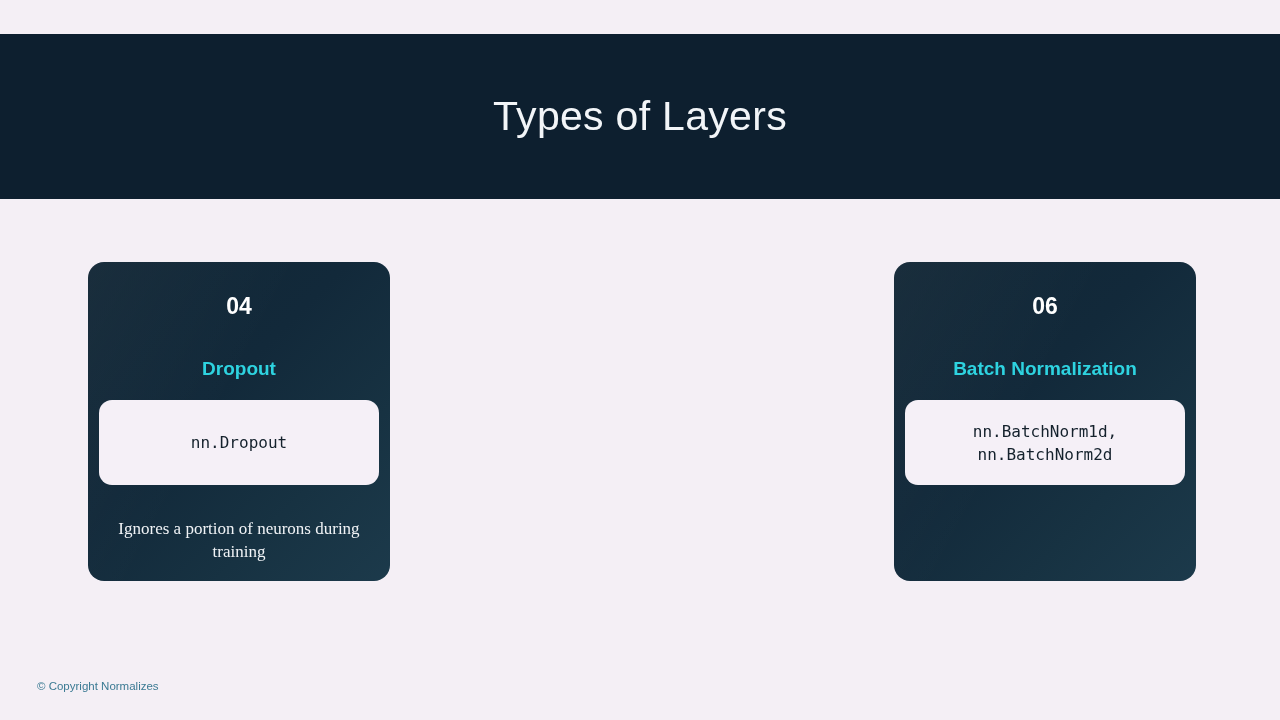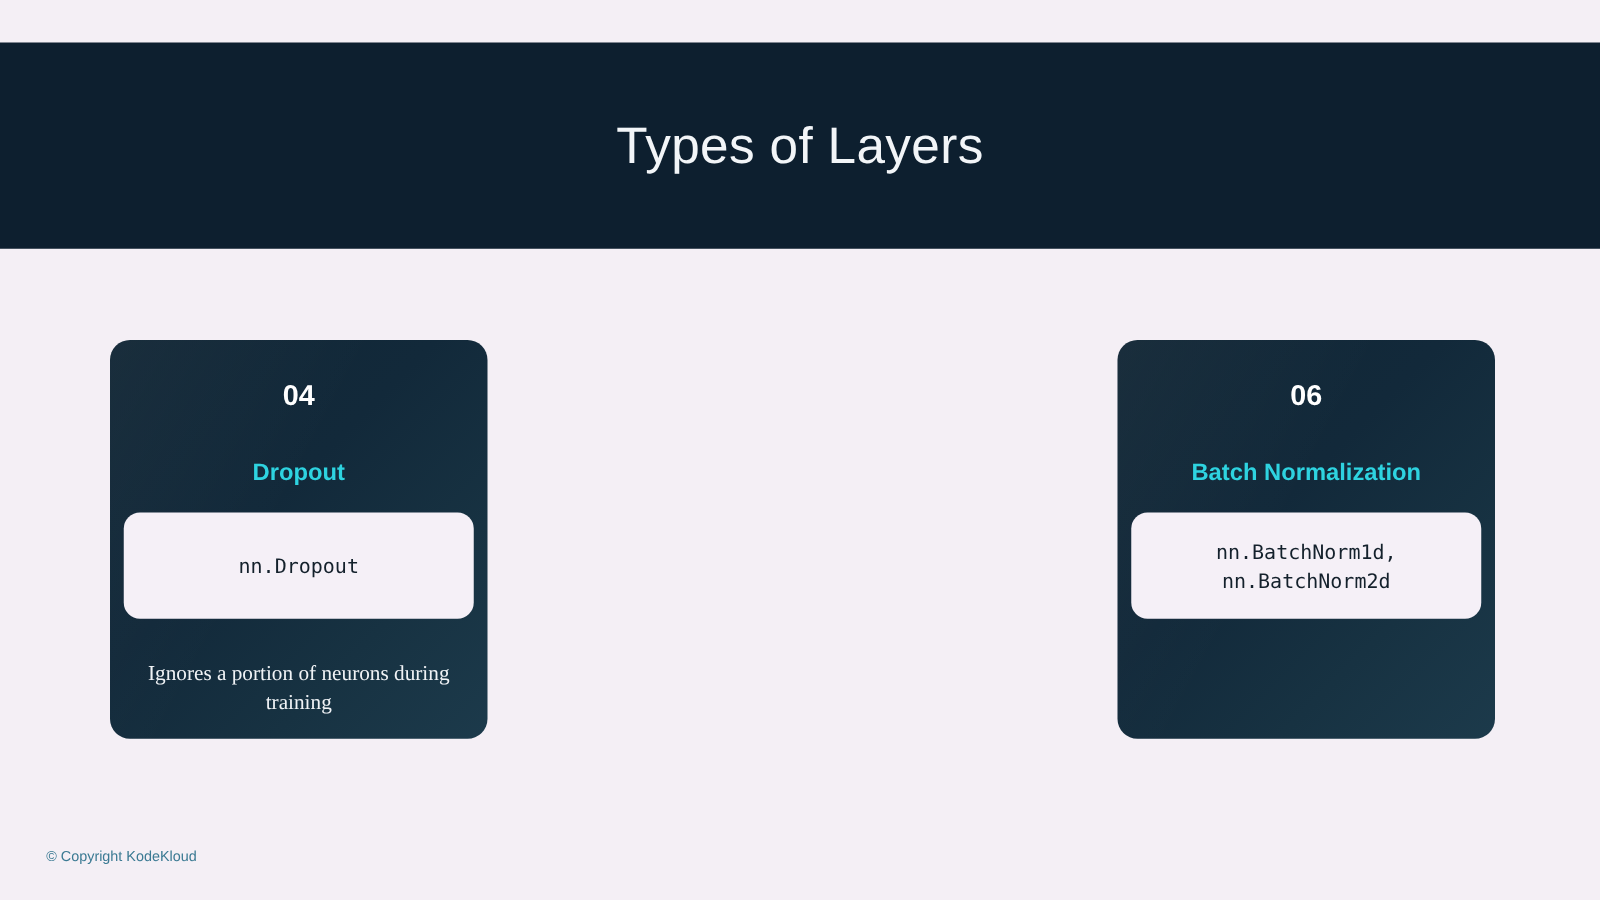--- a/index.html
+++ b/index.html
@@ -34,21 +34,21 @@
     font-size: 41px;
     font-weight: 400;
     letter-spacing: 0.3px;
     line-height: 1;
     text-align: center;
   }
 
   
   .cards-row {
     position: absolute;
-    top: 272px;
+    top: 262px;
     left: 88px;
     width: 1108px;
     height: 319px;
     display: flex;
     justify-content: space-between;
   }
 
   .card {
     width: 302px;
     height: 319px;
@@ -159,13 +159,13 @@
     <div class="card-number">06</div>
     <div class="card-heading">Batch Normalization</div>
     <div class="code-chip">
       <div class="code-text">nn.BatchNorm1d,
 nn.BatchNorm2d</div>
     </div>
   </div>
 
 </div>
 
-<div class="footer-copyright">© Copyright KodeKloud</div>
+<div class="footer-copyright">© Copyright Normalizes</div>
 
 </body></html>

